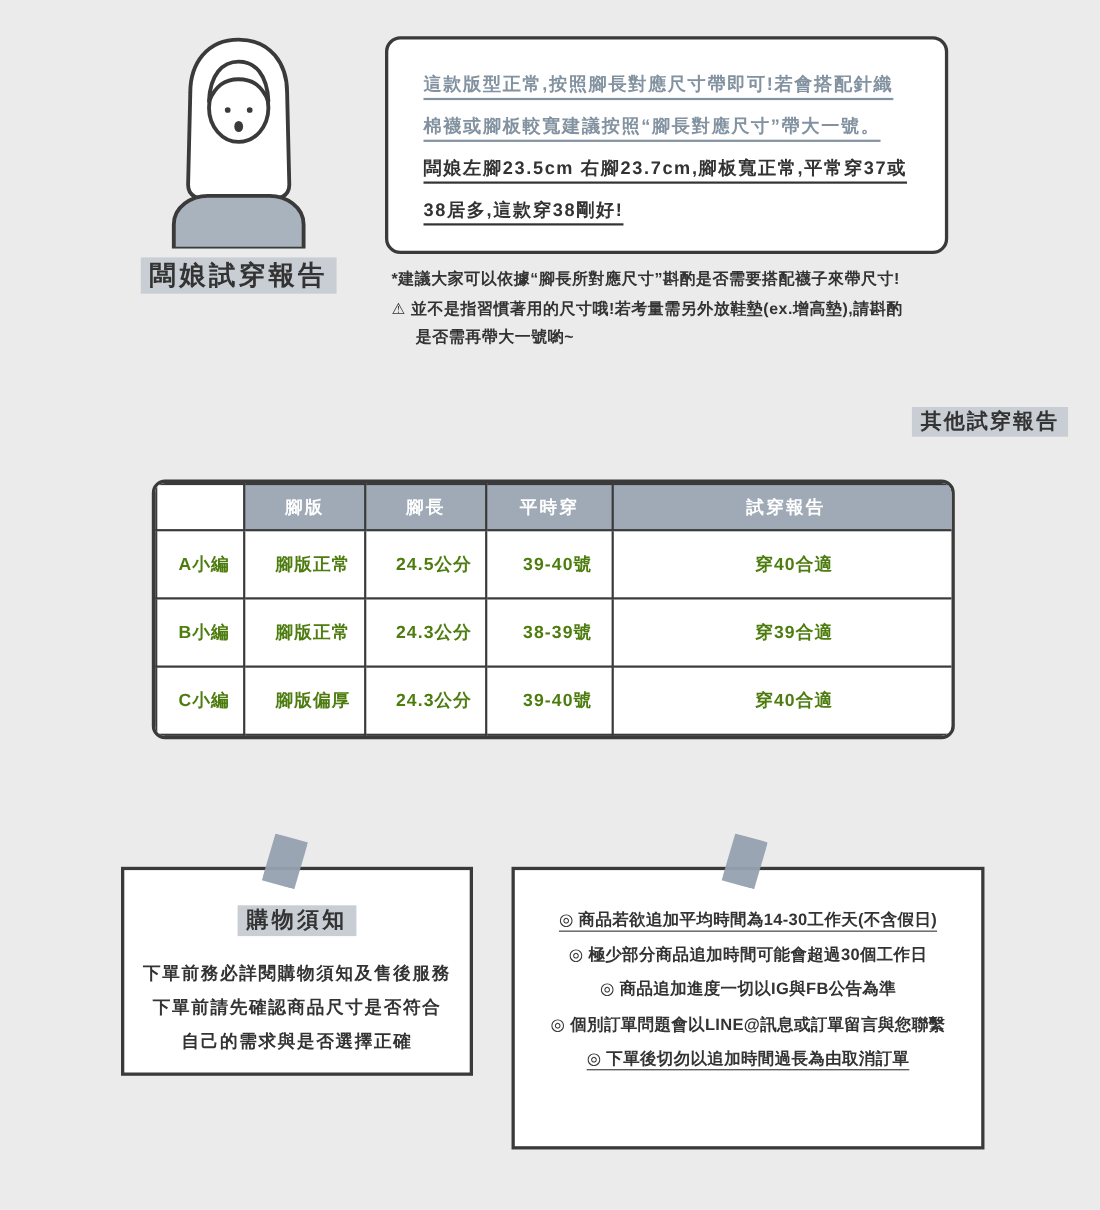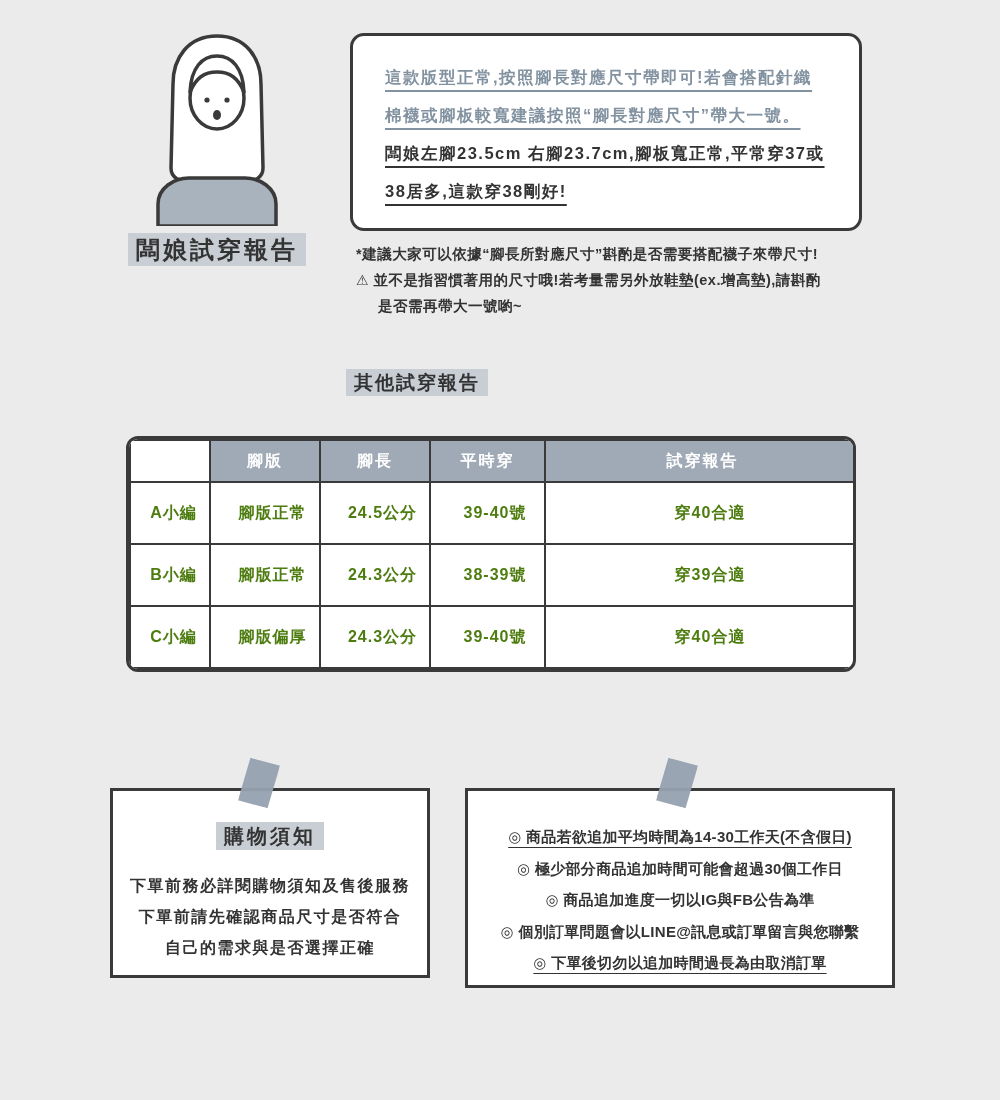--- a/index.html
+++ b/index.html
@@ -31,43 +31,43 @@
   .bubble .p2{color:#333;}
 
   
   .note{position:absolute;left:356px;top:241px;width:524px;font-size:14.5px;font-weight:bold;
     letter-spacing:0.5px;line-height:26px;color:#333;}
   .note p{margin:0;white-space:nowrap;}
   .note .indent{padding-left:22px;}
   .warn{font-size:14px;}
 
   
-  .section-heading{position:absolute;left:0;top:370px;width:834px;text-align:center;
+  .section-heading{position:absolute;left:0;top:370px;width:971px;text-align:right;
     font-size:19px;font-weight:bold;letter-spacing:2px;}
 
   
-  .table-wrap{position:absolute;left:126px;top:436px;width:730px;background:#fff;
+  .table-wrap{position:absolute;left:138px;top:436px;width:730px;background:#fff;
     border:3px solid var(--line,#3a3a3a);border-radius:12px;overflow:hidden;}
   table{width:100%;border-collapse:collapse;table-layout:fixed;}
   col.c0{width:80px;} col.c1{width:110px;} col.c2{width:110px;} col.c3{width:115px;} col.c4{width:315px;}
   th,td{border:2px solid var(--line,#3a3a3a);}
   th{background:var(--table-header-bg,#9faab6);color:#fff;font-size:16px;font-weight:bold;
     height:42px;letter-spacing:2px;text-align:center;}
   th.corner{background:#fff;}
   td{height:62px;font-size:16px;font-weight:bold;color:#4d7c0f;letter-spacing:1px;
     padding-left:16px;text-align:center;}
   td.rowlabel{padding-left:8px;}
 
   
   .box{position:absolute;background:#fff;border:3px solid var(--line,#3a3a3a);text-align:center;}
   .box-left{left:110px;top:788px;width:320px;height:190px;}
   .box-left .title{margin-top:32px;font-size:20px;font-weight:bold;letter-spacing:3px;}
   .box-left .lines{margin-top:20px;font-size:16px;font-weight:bold;line-height:31px;letter-spacing:1.5px;}
   .box-left .lines p{margin:0;white-space:nowrap;}
-  .box-right{left:465px;top:788px;width:430px;height:200px;}
+  .box-right{left:465px;top:788px;width:430px;height:257px;}
   .box-right ul{list-style:none;margin:30px 0 0;padding:0;font-size:15px;font-weight:bold;
     line-height:31.5px;letter-spacing:0.3px;}
   .box-right li{white-space:nowrap;}
   .u{text-decoration:underline;text-underline-offset:5px;text-decoration-thickness:1.2px;}
 
   
   .tape{position:absolute;width:34px;height:46px;background:var(--tape,#96a1b0);opacity:0.95;
     clip-path:polygon(10% 0%,100% 4%,90% 100%,0% 96%);z-index:5;}
   .tape-left{left:242px;top:760px;transform:rotate(12deg);}
   .tape-right{left:660px;top:760px;transform:rotate(12deg);}

